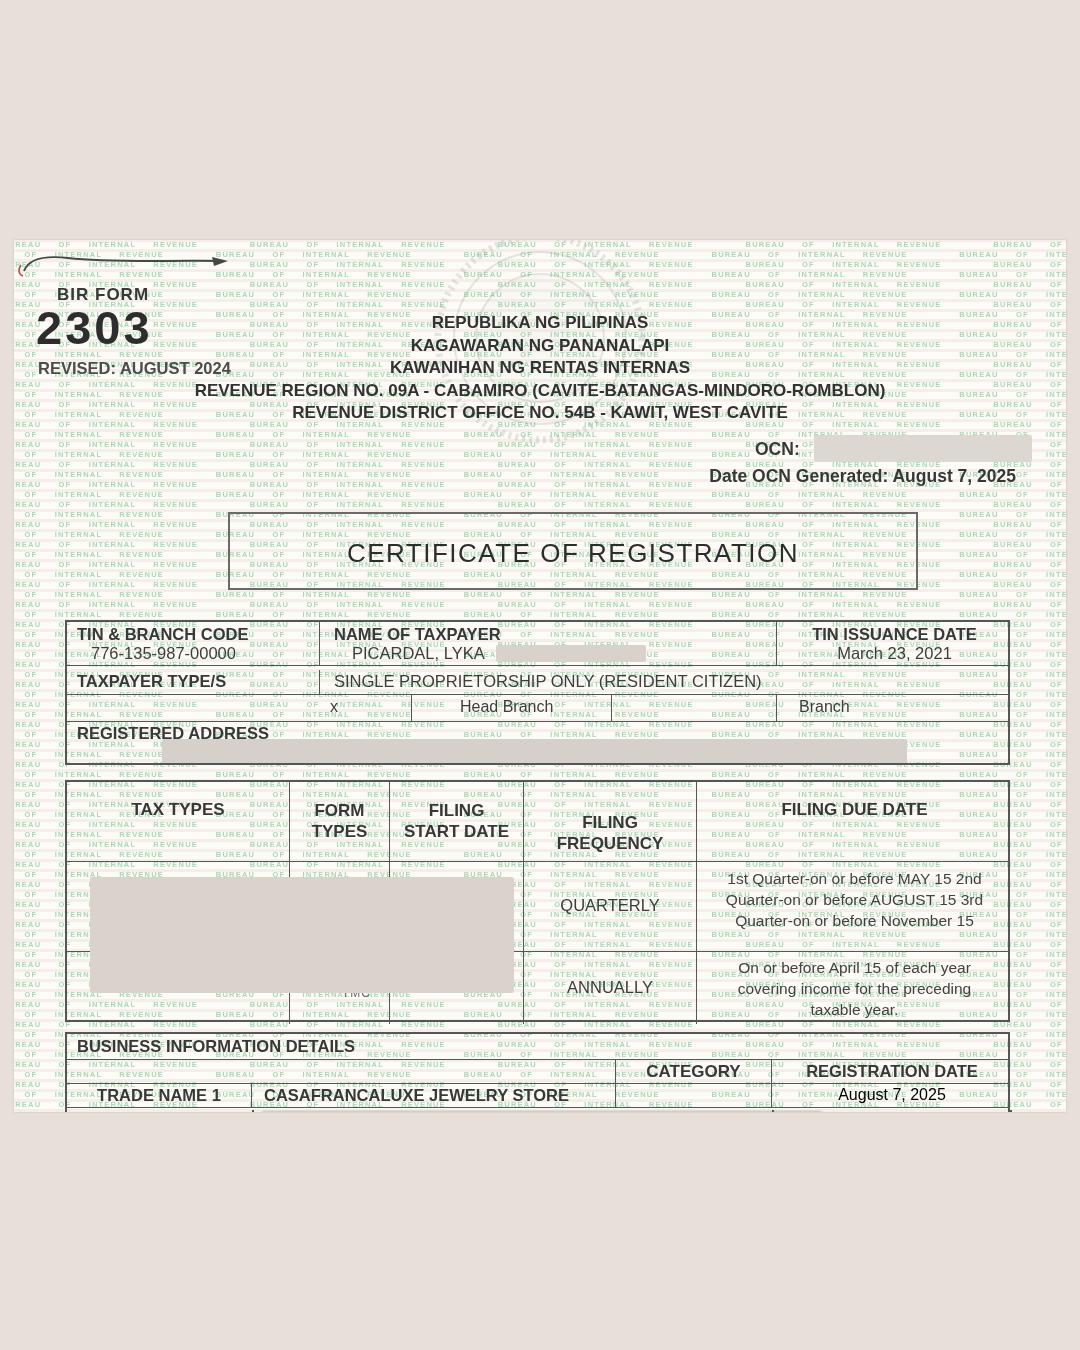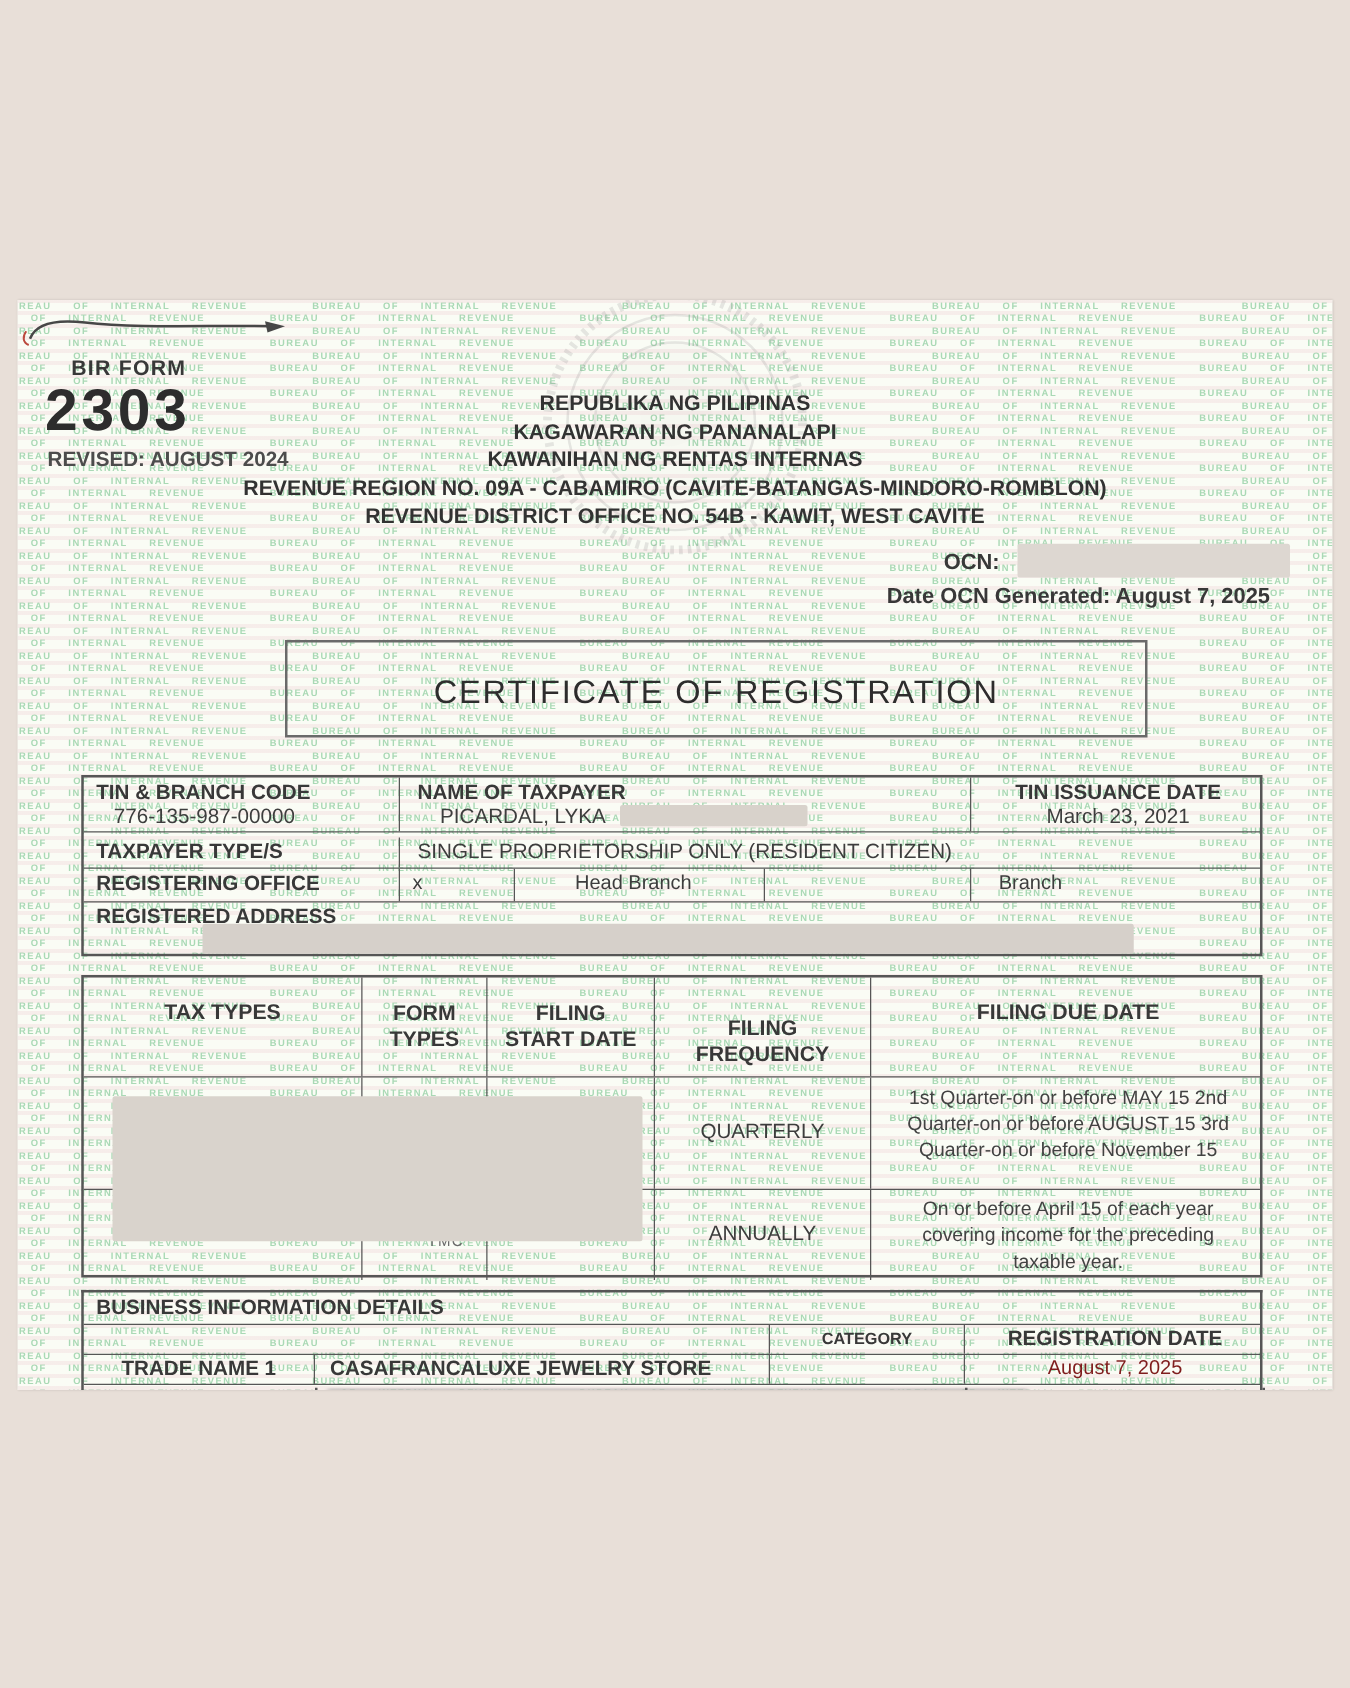--- a/index.html
+++ b/index.html
@@ -195,23 +195,20 @@
     <div class="trow" style="top:48px; height:25px;">
       <div class="tcell" style="left:0; width:253px; padding:2px 0 0 10px;">
         <span class="b ink" style="font-size:16.5px;">TAXPAYER TYPE/S</span>
       </div>
       <div class="tcell last" style="left:253px; width:692px; padding:2px 0 0 14px;">
         <span style="font-size:16.5px; color:#3d3d3d;">SINGLE PROPRIETORSHIP ONLY (RESIDENT CITIZEN)</span>
       </div>
     </div>
 
     <div class="trow" style="top:73px; height:27px;">
-      <div class="tcell" style="left:0; width:253px; padding:3px 0 0 10px;">
-        <span class="b ink" style="font-size:16.5px;">REGISTERING OFFICE</span>
-      </div>
       <div class="tcell" style="left:253px; width:92px; padding:3px 0 0 10px;">
         <span style="font-size:16px; color:#3d3d3d;">x</span>
       </div>
       <div class="tcell" style="left:345px; width:200px; padding:3px 0 0 48px;">
         <span style="font-size:16px; color:#3d3d3d;">Head Branch</span>
       </div>
       <div class="tcell" style="left:545px; width:165px;"></div>
       <div class="tcell last" style="left:710px; width:235px; padding:3px 0 0 22px;">
         <span style="font-size:16px; color:#3d3d3d;">Branch</span>
       </div>
@@ -278,39 +275,39 @@
 
     <div class="trow" style="top:0; height:26px;">
       <div class="tcell last" style="left:0; width:945px; padding:3px 0 0 10px;">
         <span class="b ink" style="font-size:16.5px;">BUSINESS INFORMATION DETAILS</span>
       </div>
     </div>
 
     <div class="trow" style="top:26px; height:24px;">
       <div class="tcell" style="left:0; width:549px;"></div>
       <div class="tcell ctr" style="left:549px; width:156px; padding-top:2px;">
-        <span class="b ink" style="font-size:13px;">CATEGORY</span>
+        <span class="b ink" style="font-size:17px;">CATEGORY</span>
       </div>
       <div class="tcell last ctr" style="left:705px; width:240px; padding-top:2px;">
         <span class="b ink" style="font-size:16.5px;">REGISTRATION DATE</span>
       </div>
     </div>
 
     <div class="trow last" style="top:50px; height:24px; border-bottom:1.5px solid #565656;">
       <div class="tcell ctr" style="left:0; width:185px; padding-top:2px;">
         <span class="b ink" style="font-size:16.5px;">TRADE NAME 1</span>
       </div>
       <div class="tcell" style="left:185px; width:364px; padding:2px 0 0 12px;">
         <span class="b ink" style="font-size:16.5px;">CASAFRANCALUXE JEWELRY STORE</span>
       </div>
       <div class="tcell ctr" style="left:549px; width:156px; padding-top:2px;">
         <span style="font-size:16px;"></span>
       </div>
       <div class="tcell last ctr" style="left:705px; width:240px; padding-top:2px;">
-        <span style="font-size:16px; color:#7f1d1d;">August 7, 2025</span>
+        <span style="font-size:16px; color:#000000;">August 7, 2025</span>
       </div>
     </div>
 
     <div class="abs" style="left:0; top:75.5px; width:945px; height:5px; overflow:hidden;">
       <div class="smear" style="position:absolute; left:195px; top:1px; width:560px; height:6px;"></div>
       <div style="position:absolute; left:185px; top:0; width:1.5px; height:6px; background:#565656;"></div>
       <div style="position:absolute; left:705px; top:0; width:1.5px; height:6px; background:#565656;"></div>
       <div style="position:absolute; left:943px; top:0; width:1.5px; height:6px; background:#565656;"></div>
     </div>
   </div>

